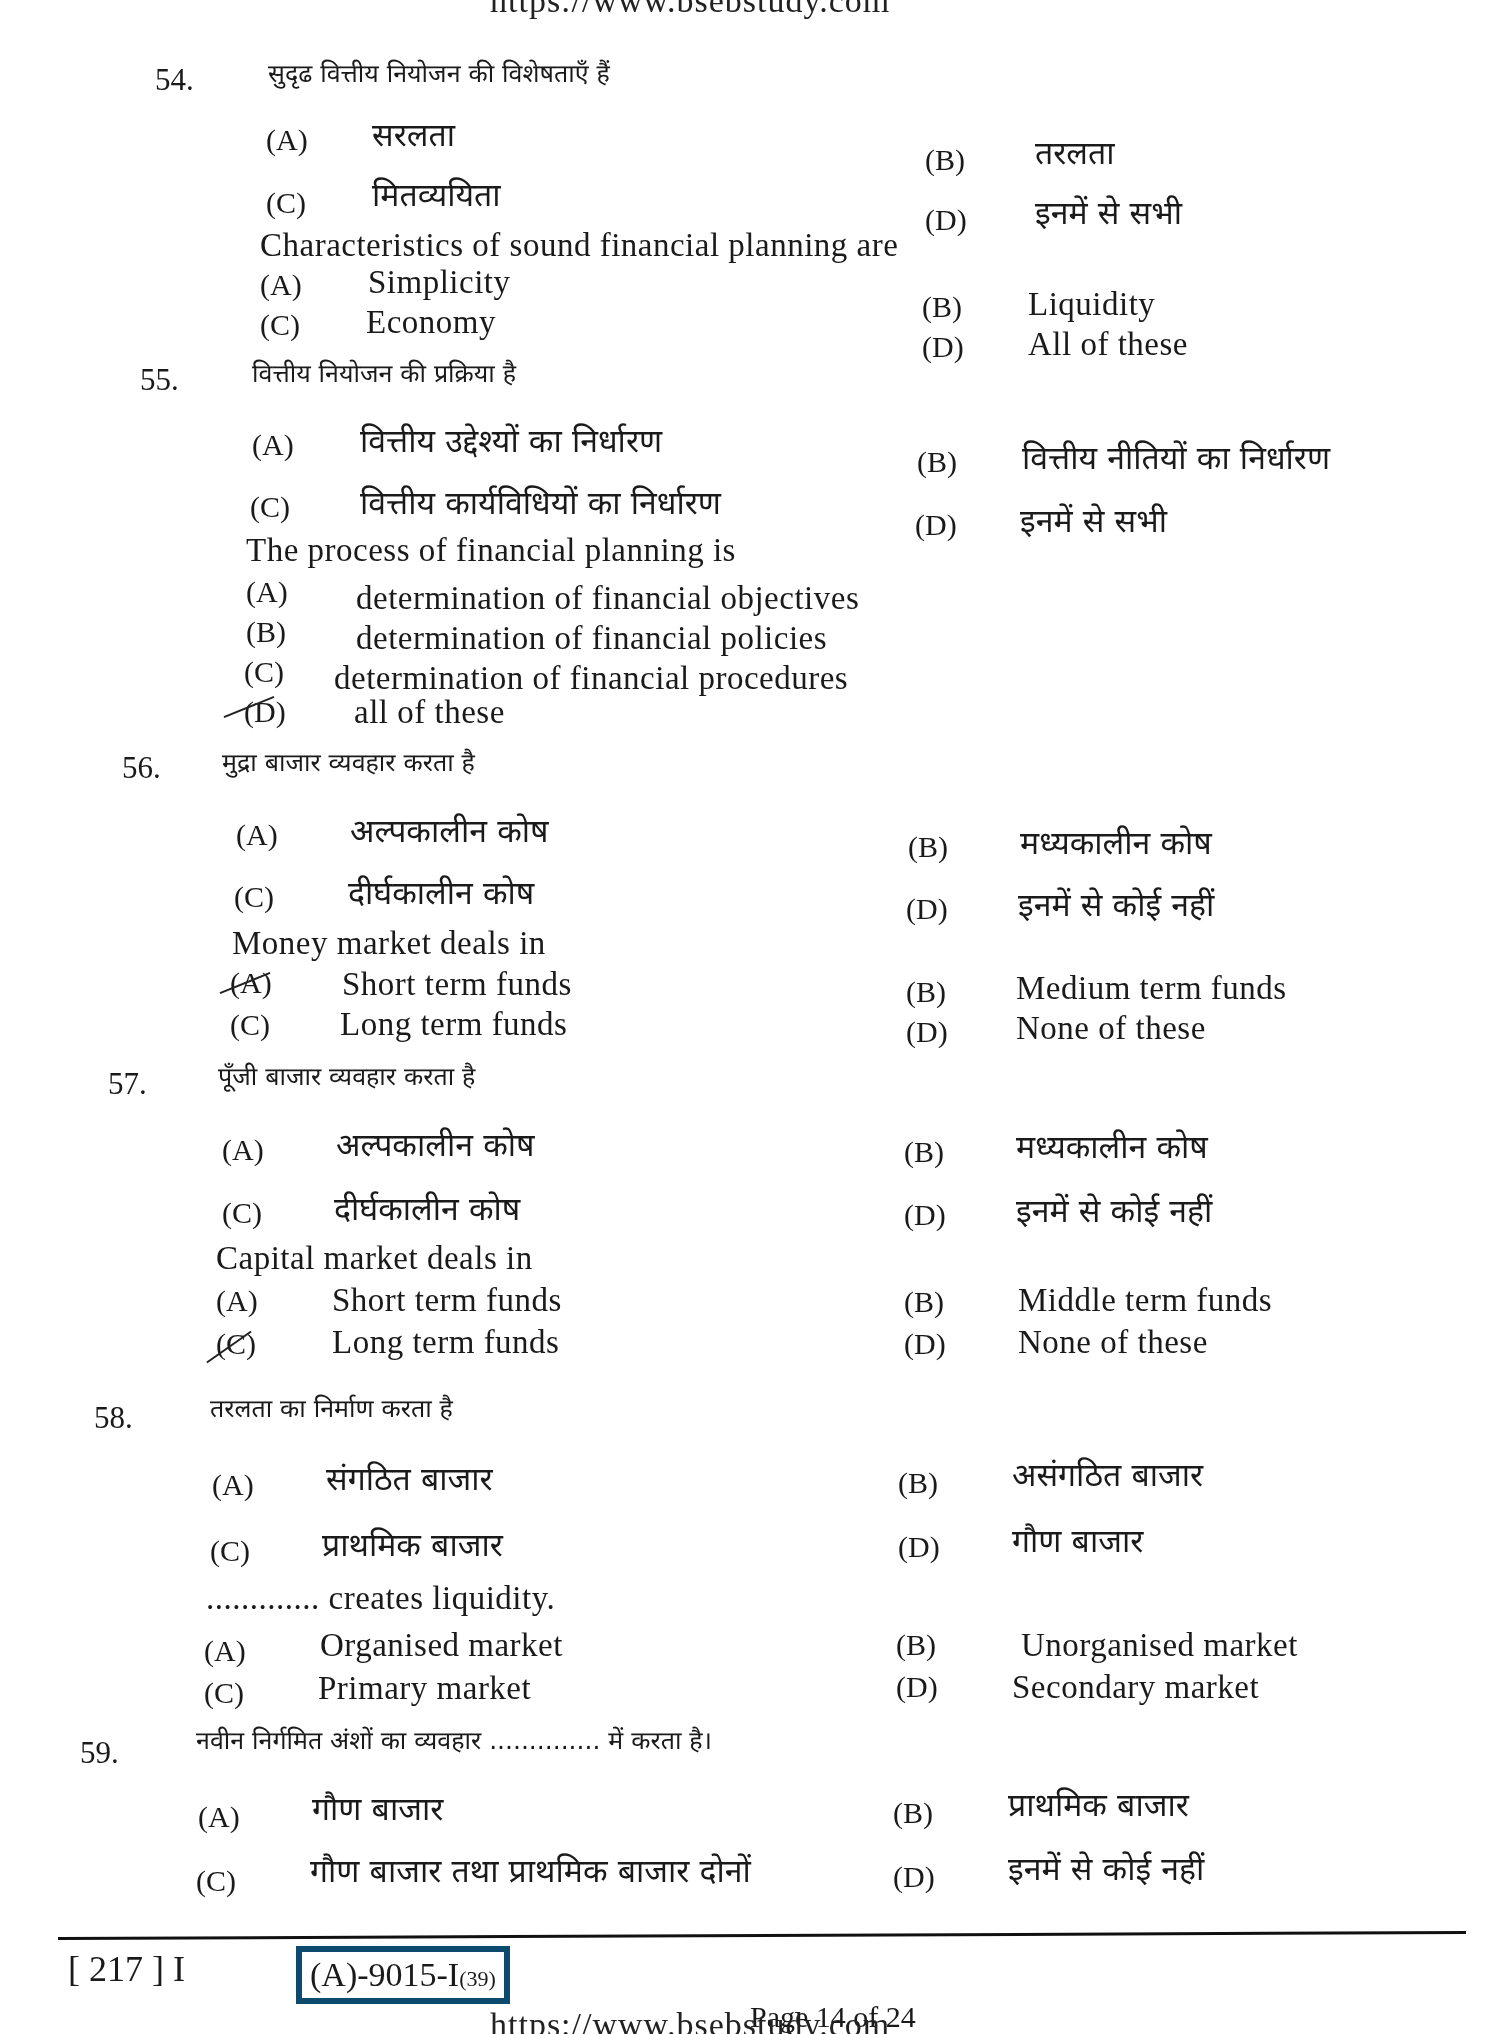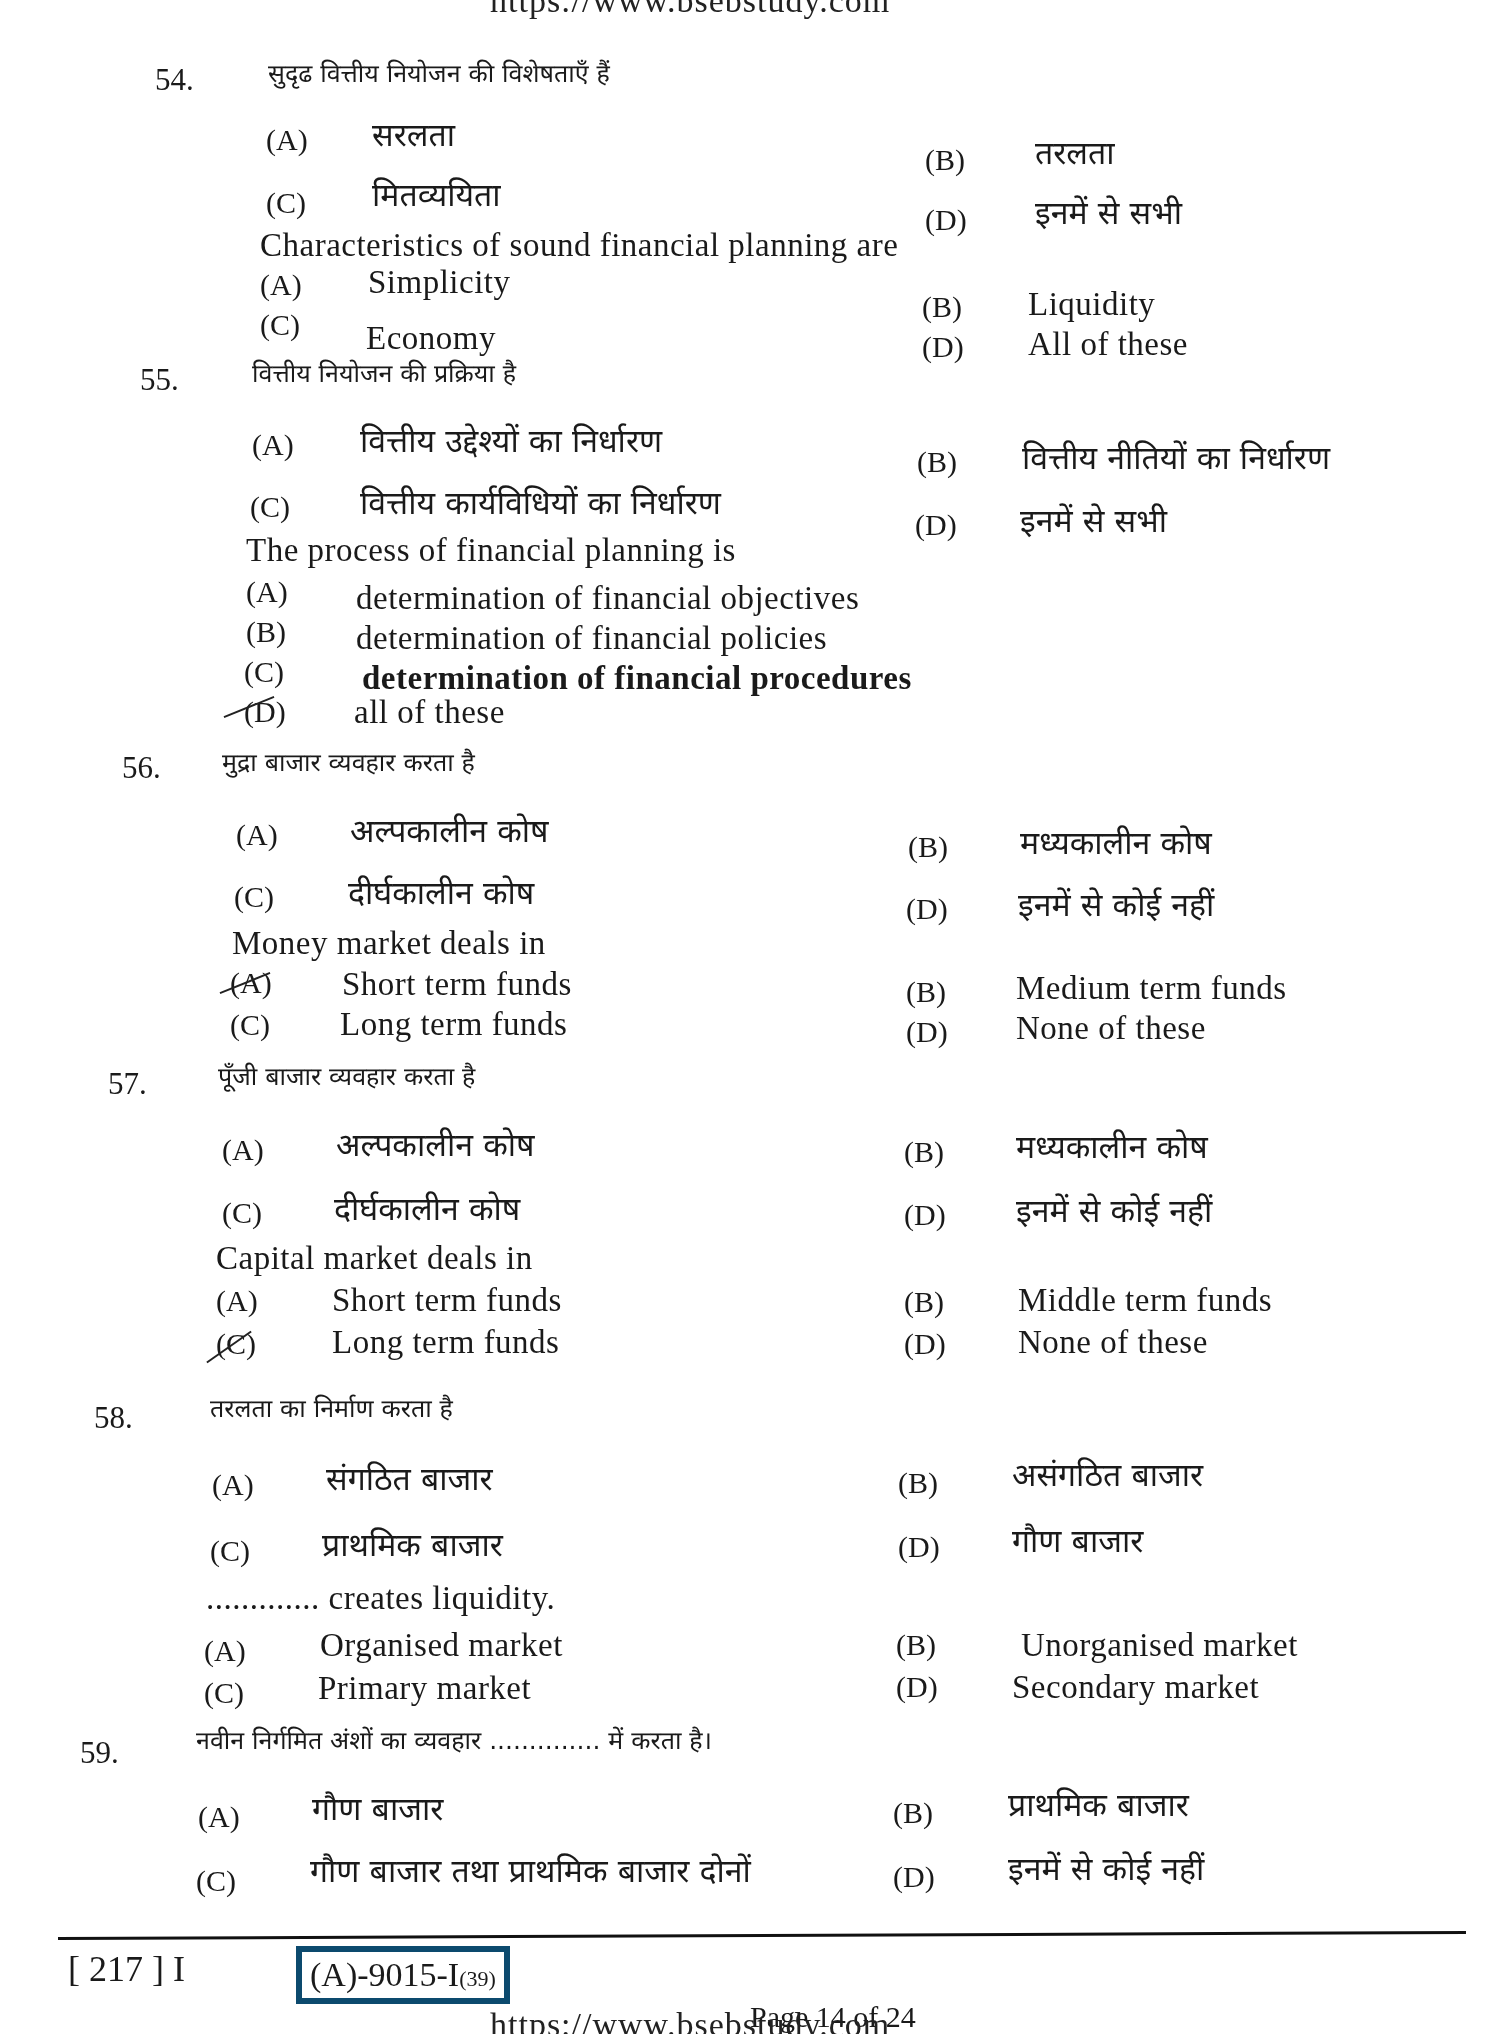--- a/index.html
+++ b/index.html
@@ -36,21 +36,21 @@
   <div class="abs opt-hi" style="left:372px; top:172px;">मितव्ययिता</div>
   <div class="abs lbl" style="left:925px; top:203px;">(D)</div>
   <div class="abs opt-hi" style="left:1035px; top:190px;">इनमें से सभी</div>
 
   <div class="abs en" style="left:260px; top:227px;">Characteristics of sound financial planning are</div>
   <div class="abs lbl" style="left:260px; top:268px;">(A)</div>
   <div class="abs en" style="left:368px; top:264px;">Simplicity</div>
   <div class="abs lbl" style="left:922px; top:290px;">(B)</div>
   <div class="abs en" style="left:1028px; top:286px;">Liquidity</div>
   <div class="abs lbl" style="left:260px; top:308px;">(C)</div>
-  <div class="abs en" style="left:366px; top:304px;margin-top:16px;">Economy</div>
+  <div class="abs en" style="left:366px; top:304px;">Economy</div>
   <div class="abs lbl" style="left:922px; top:330px;">(D)</div>
   <div class="abs en" style="left:1028px; top:326px;">All of these</div>
 </div>
 
 <div>
   <div class="abs qnum" style="left:140px; top:362px;">55.</div>
   <div class="abs hi" style="left:252px; top:355px;">वित्तीय नियोजन की प्रक्रिया है</div>
   <div class="abs lbl" style="left:252px; top:428px;">(A)</div>
   <div class="abs opt-hi" style="left:360px; top:418px;">वित्तीय उद्देश्यों का निर्धारण</div>
   <div class="abs lbl" style="left:917px; top:445px;">(B)</div>
@@ -59,21 +59,21 @@
   <div class="abs opt-hi" style="left:360px; top:480px;">वित्तीय कार्यविधियों का निर्धारण</div>
   <div class="abs lbl" style="left:915px; top:508px;">(D)</div>
   <div class="abs opt-hi" style="left:1020px; top:498px;">इनमें से सभी</div>
 
   <div class="abs en" style="left:246px; top:532px;">The process of financial planning is</div>
   <div class="abs lbl" style="left:246px; top:575px;">(A)</div>
   <div class="abs en" style="left:356px; top:580px;">determination of financial objectives</div>
   <div class="abs lbl" style="left:246px; top:615px;">(B)</div>
   <div class="abs en" style="left:356px; top:620px;text-align:center;">determination of financial policies</div>
   <div class="abs lbl" style="left:244px; top:655px;">(C)</div>
-  <div class="abs en" style="left:362px; top:660px;font-weight:bold;">determination of financial procedures</div>
+  <div class="abs en" style="left:334px; top:660px;">determination of financial procedures</div>
   <div class="abs lbl" style="left:244px; top:695px;">(D)</div>
   <div class="tick" style="left:222px; top:706px;"></div>
   <div class="abs en" style="left:354px; top:694px;">all of these</div>
 </div>
 
 <div>
   <div class="abs qnum" style="left:122px; top:750px;">56.</div>
   <div class="abs hi" style="left:222px; top:744px;">मुद्रा बाजार व्यवहार करता है</div>
   <div class="abs lbl" style="left:236px; top:818px;">(A)</div>
   <div class="abs opt-hi" style="left:350px; top:808px;">अल्पकालीन कोष</div>

